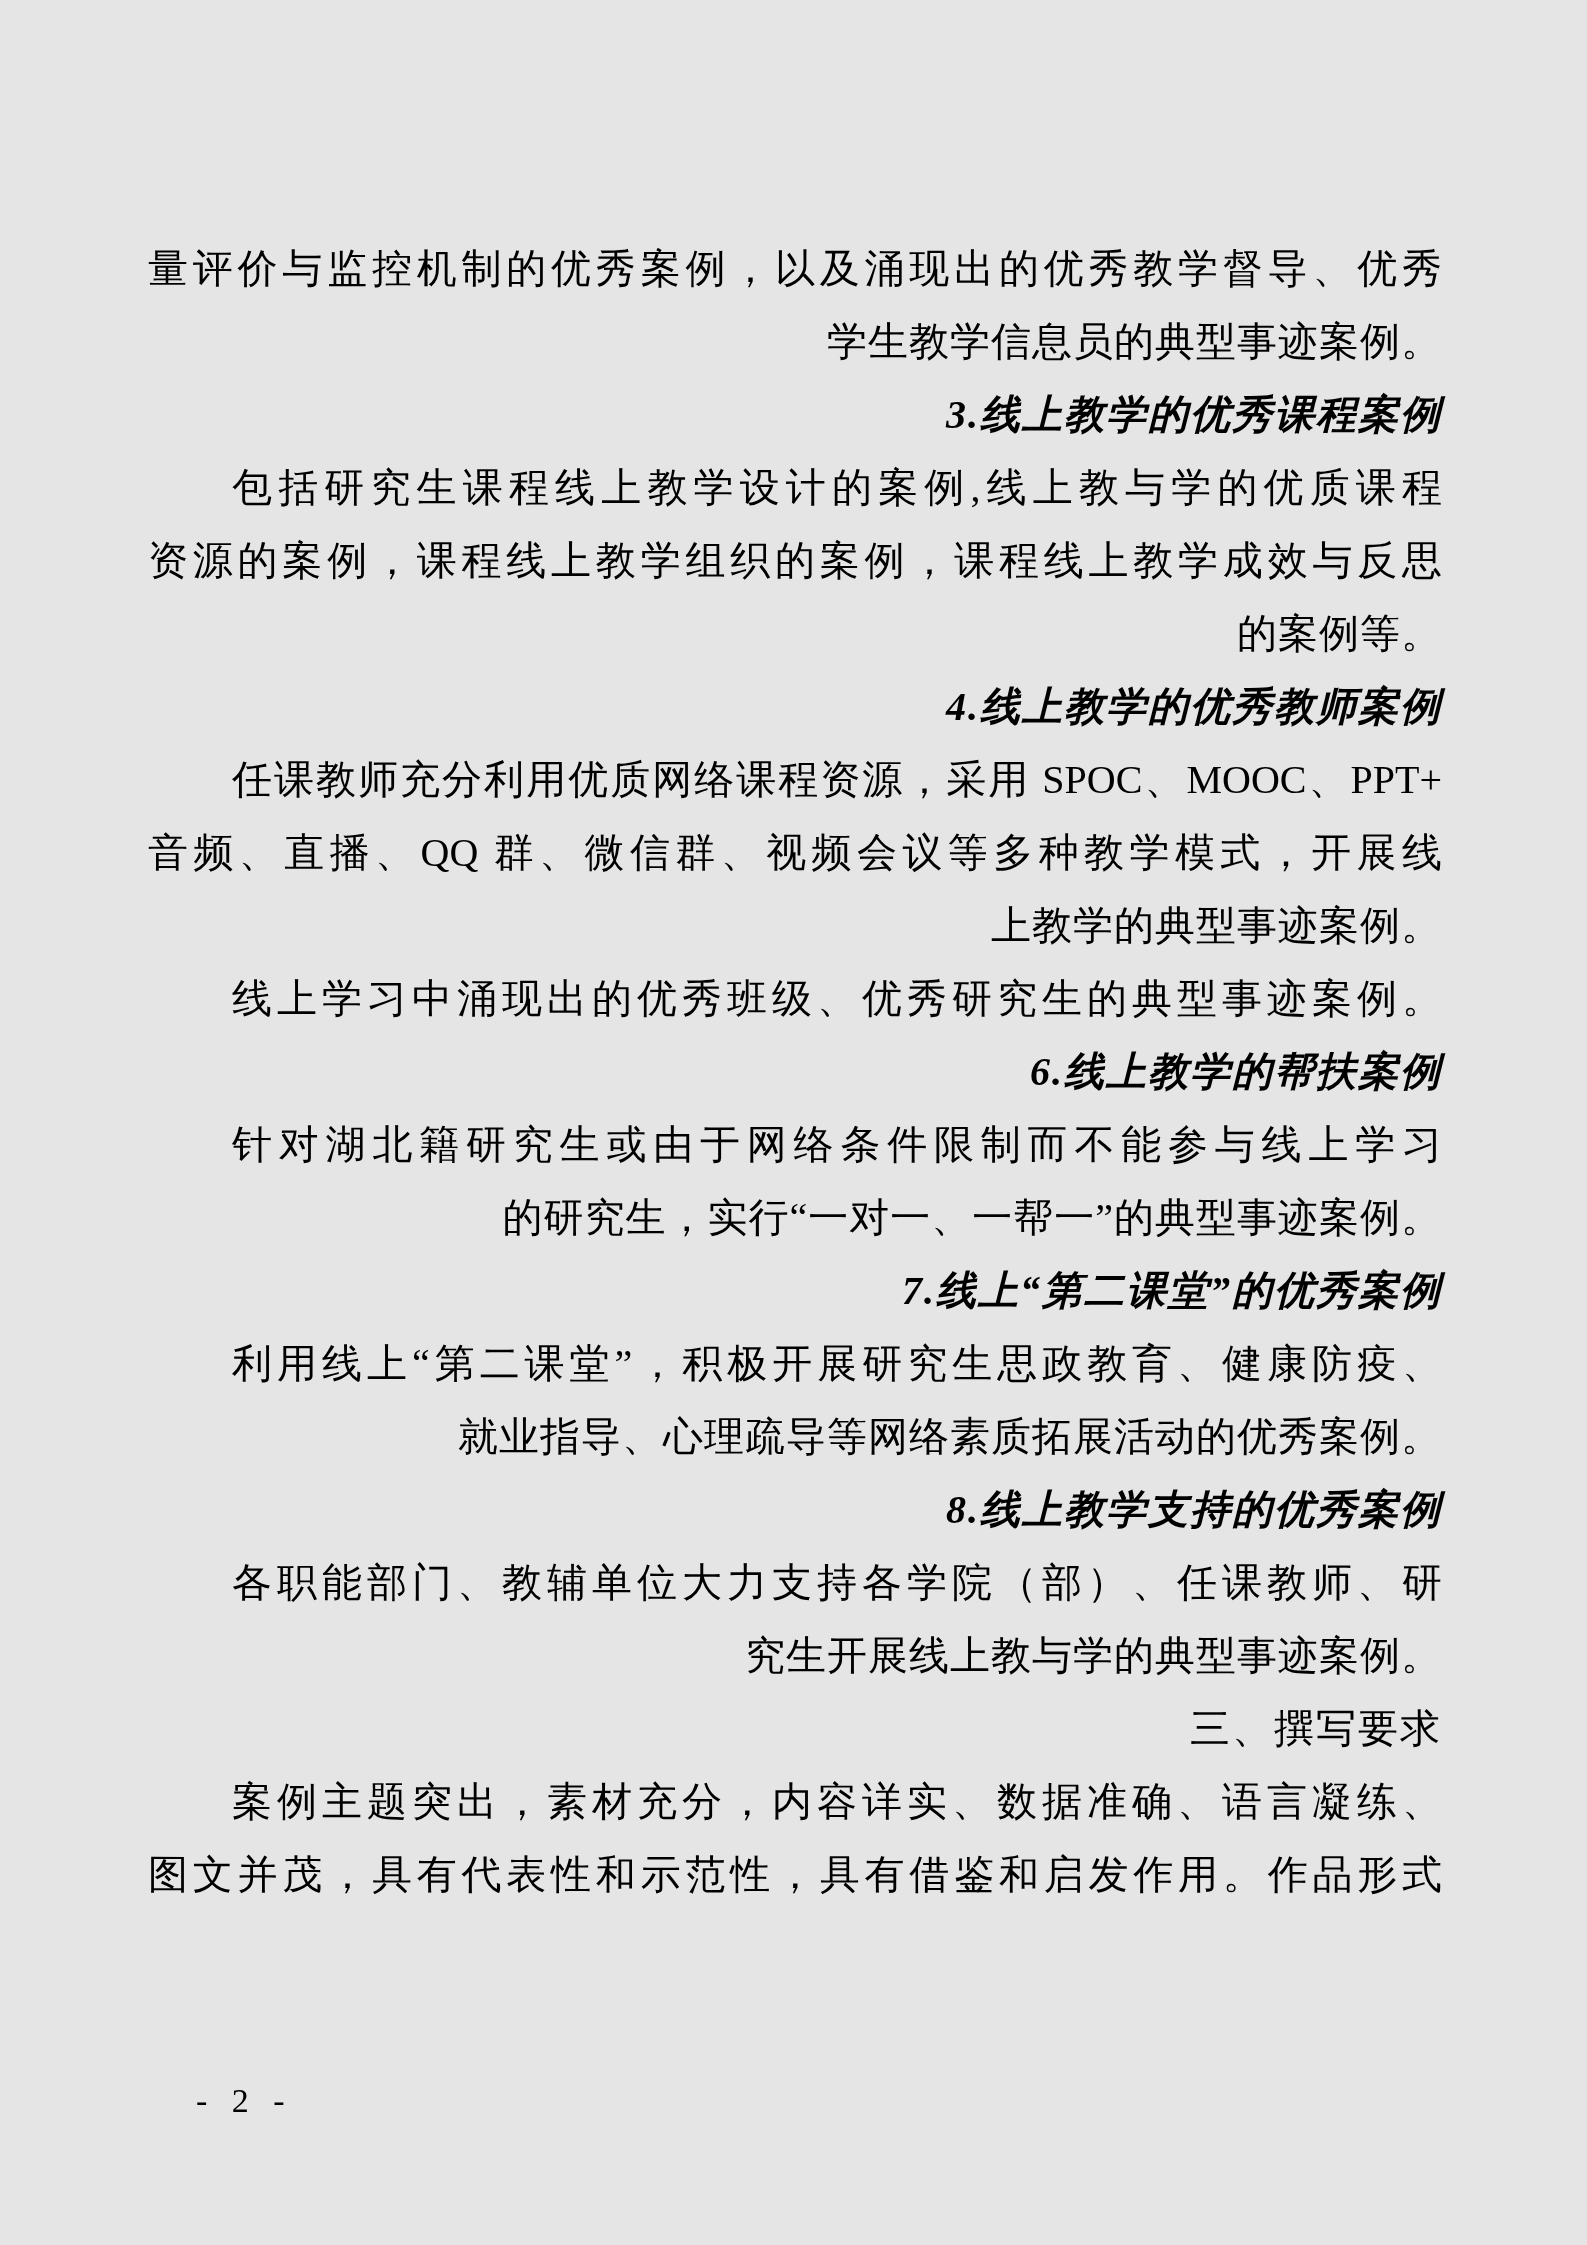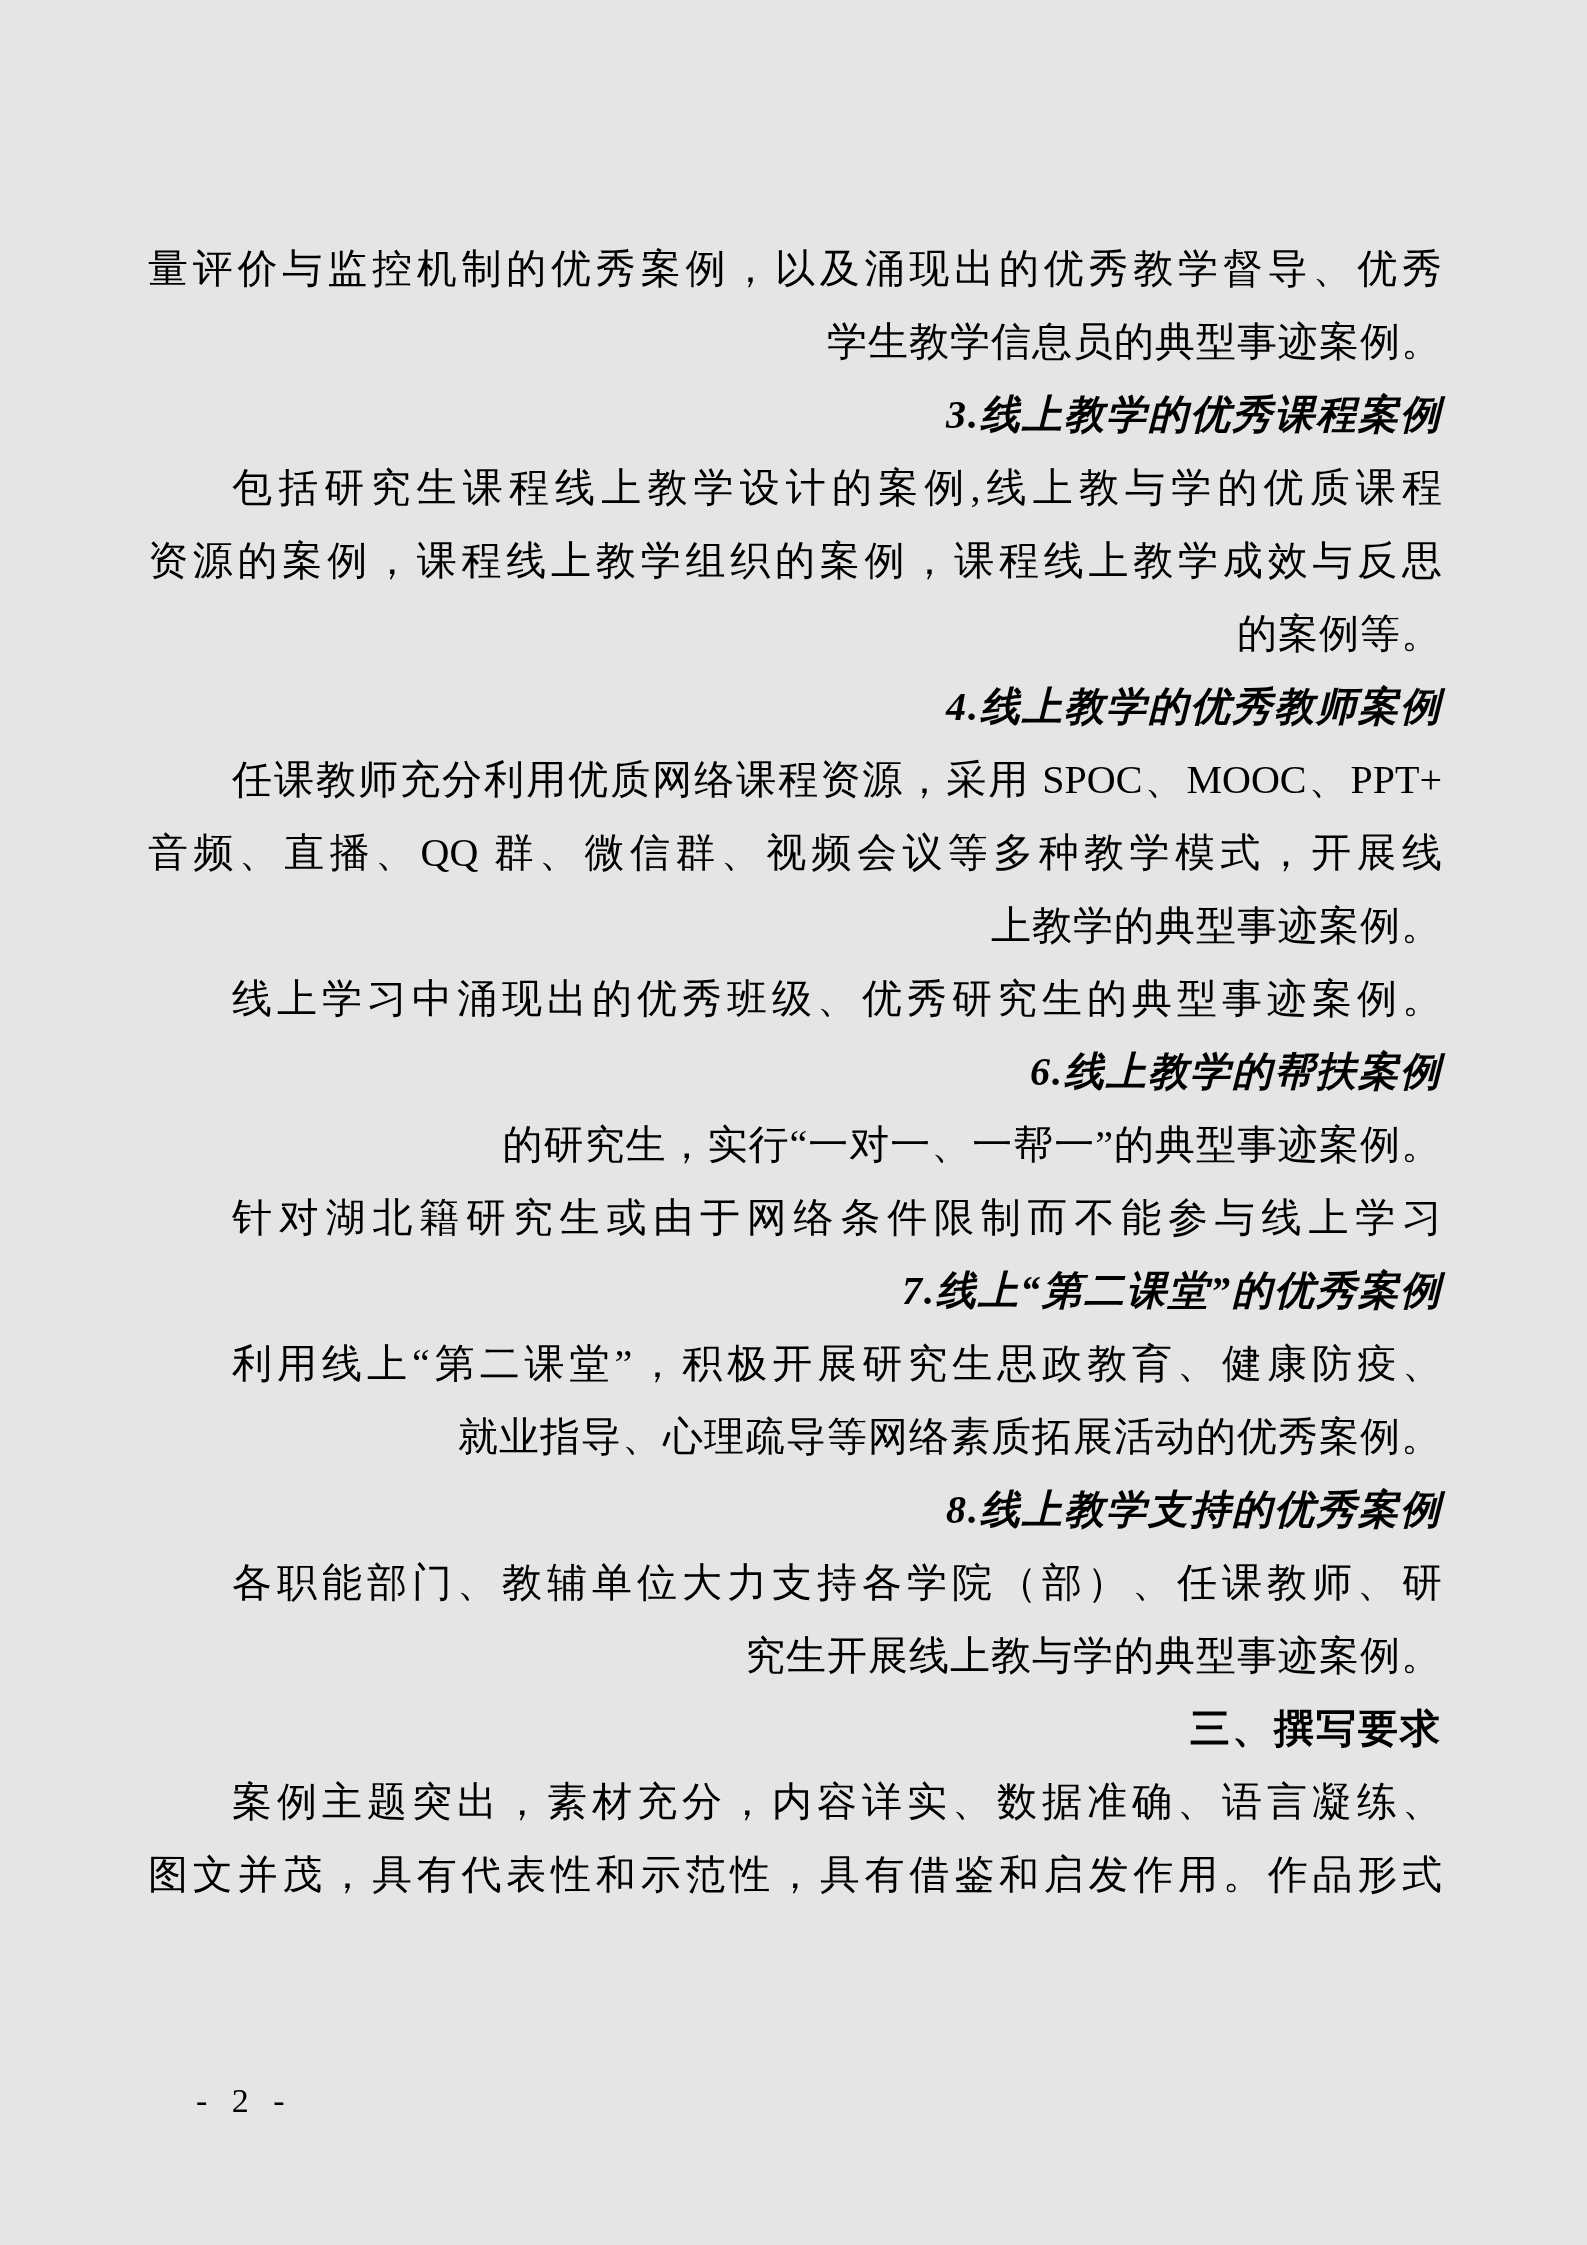--- a/index.html
+++ b/index.html
@@ -43,21 +43,21 @@
   }
   .line.indent {
     text-indent: 2.1em;
   }
   .line.heading {
     font-weight: bold;
     letter-spacing: 2px;
     font-style: italic;
   }
   .line.heading-major {
-    font-weight: bold;
+    font-weight: normal;
     font-family: "Liberation Sans", "DejaVu Sans", sans-serif;
     letter-spacing: 2px;
   }
   .page-footer {
     position: absolute;
     left: 196px;
     top: 2082px;
     font-size: 34px;
     font-family: "Liberation Serif", "DejaVu Serif", serif;
     letter-spacing: 8px;
@@ -74,22 +74,22 @@
       <div class="line heading indent">3.线上教学的优秀课程案例</div>
       <div class="line body indent justify">包括研究生课程线上教学设计的案例,线上教与学的优质课程</div>
       <div class="line body justify">资源的案例，课程线上教学组织的案例，课程线上教学成效与反思</div>
       <div class="line body">的案例等。</div>
       <div class="line heading indent">4.线上教学的优秀教师案例</div>
       <div class="line body indent justify">任课教师充分利用优质网络课程资源，采用 SPOC、MOOC、PPT+</div>
       <div class="line body justify">音频、直播、QQ 群、微信群、视频会议等多种教学模式，开展线</div>
       <div class="line body">上教学的典型事迹案例。</div>
       <div class="line body indent justify">线上学习中涌现出的优秀班级、优秀研究生的典型事迹案例。</div>
       <div class="line heading indent">6.线上教学的帮扶案例</div>
+      <div class="line body indent justify">针对湖北籍研究生或由于网络条件限制而不能参与线上学习</div>
       <div class="line body">的研究生，实行“一对一、一帮一”的典型事迹案例。</div>
-      <div class="line body indent justify">针对湖北籍研究生或由于网络条件限制而不能参与线上学习</div>
       <div class="line heading indent">7.线上“第二课堂”的优秀案例</div>
       <div class="line body indent justify">利用线上“第二课堂”，积极开展研究生思政教育、健康防疫、</div>
       <div class="line body">就业指导、心理疏导等网络素质拓展活动的优秀案例。</div>
       <div class="line heading indent">8.线上教学支持的优秀案例</div>
       <div class="line body indent justify">各职能部门、教辅单位大力支持各学院（部）、任课教师、研</div>
       <div class="line body">究生开展线上教与学的典型事迹案例。</div>
       <div class="line heading-major indent">三、撰写要求</div>
       <div class="line body indent justify">案例主题突出，素材充分，内容详实、数据准确、语言凝练、</div>
       <div class="line body justify">图文并茂，具有代表性和示范性，具有借鉴和启发作用。作品形式</div>
     </div>

